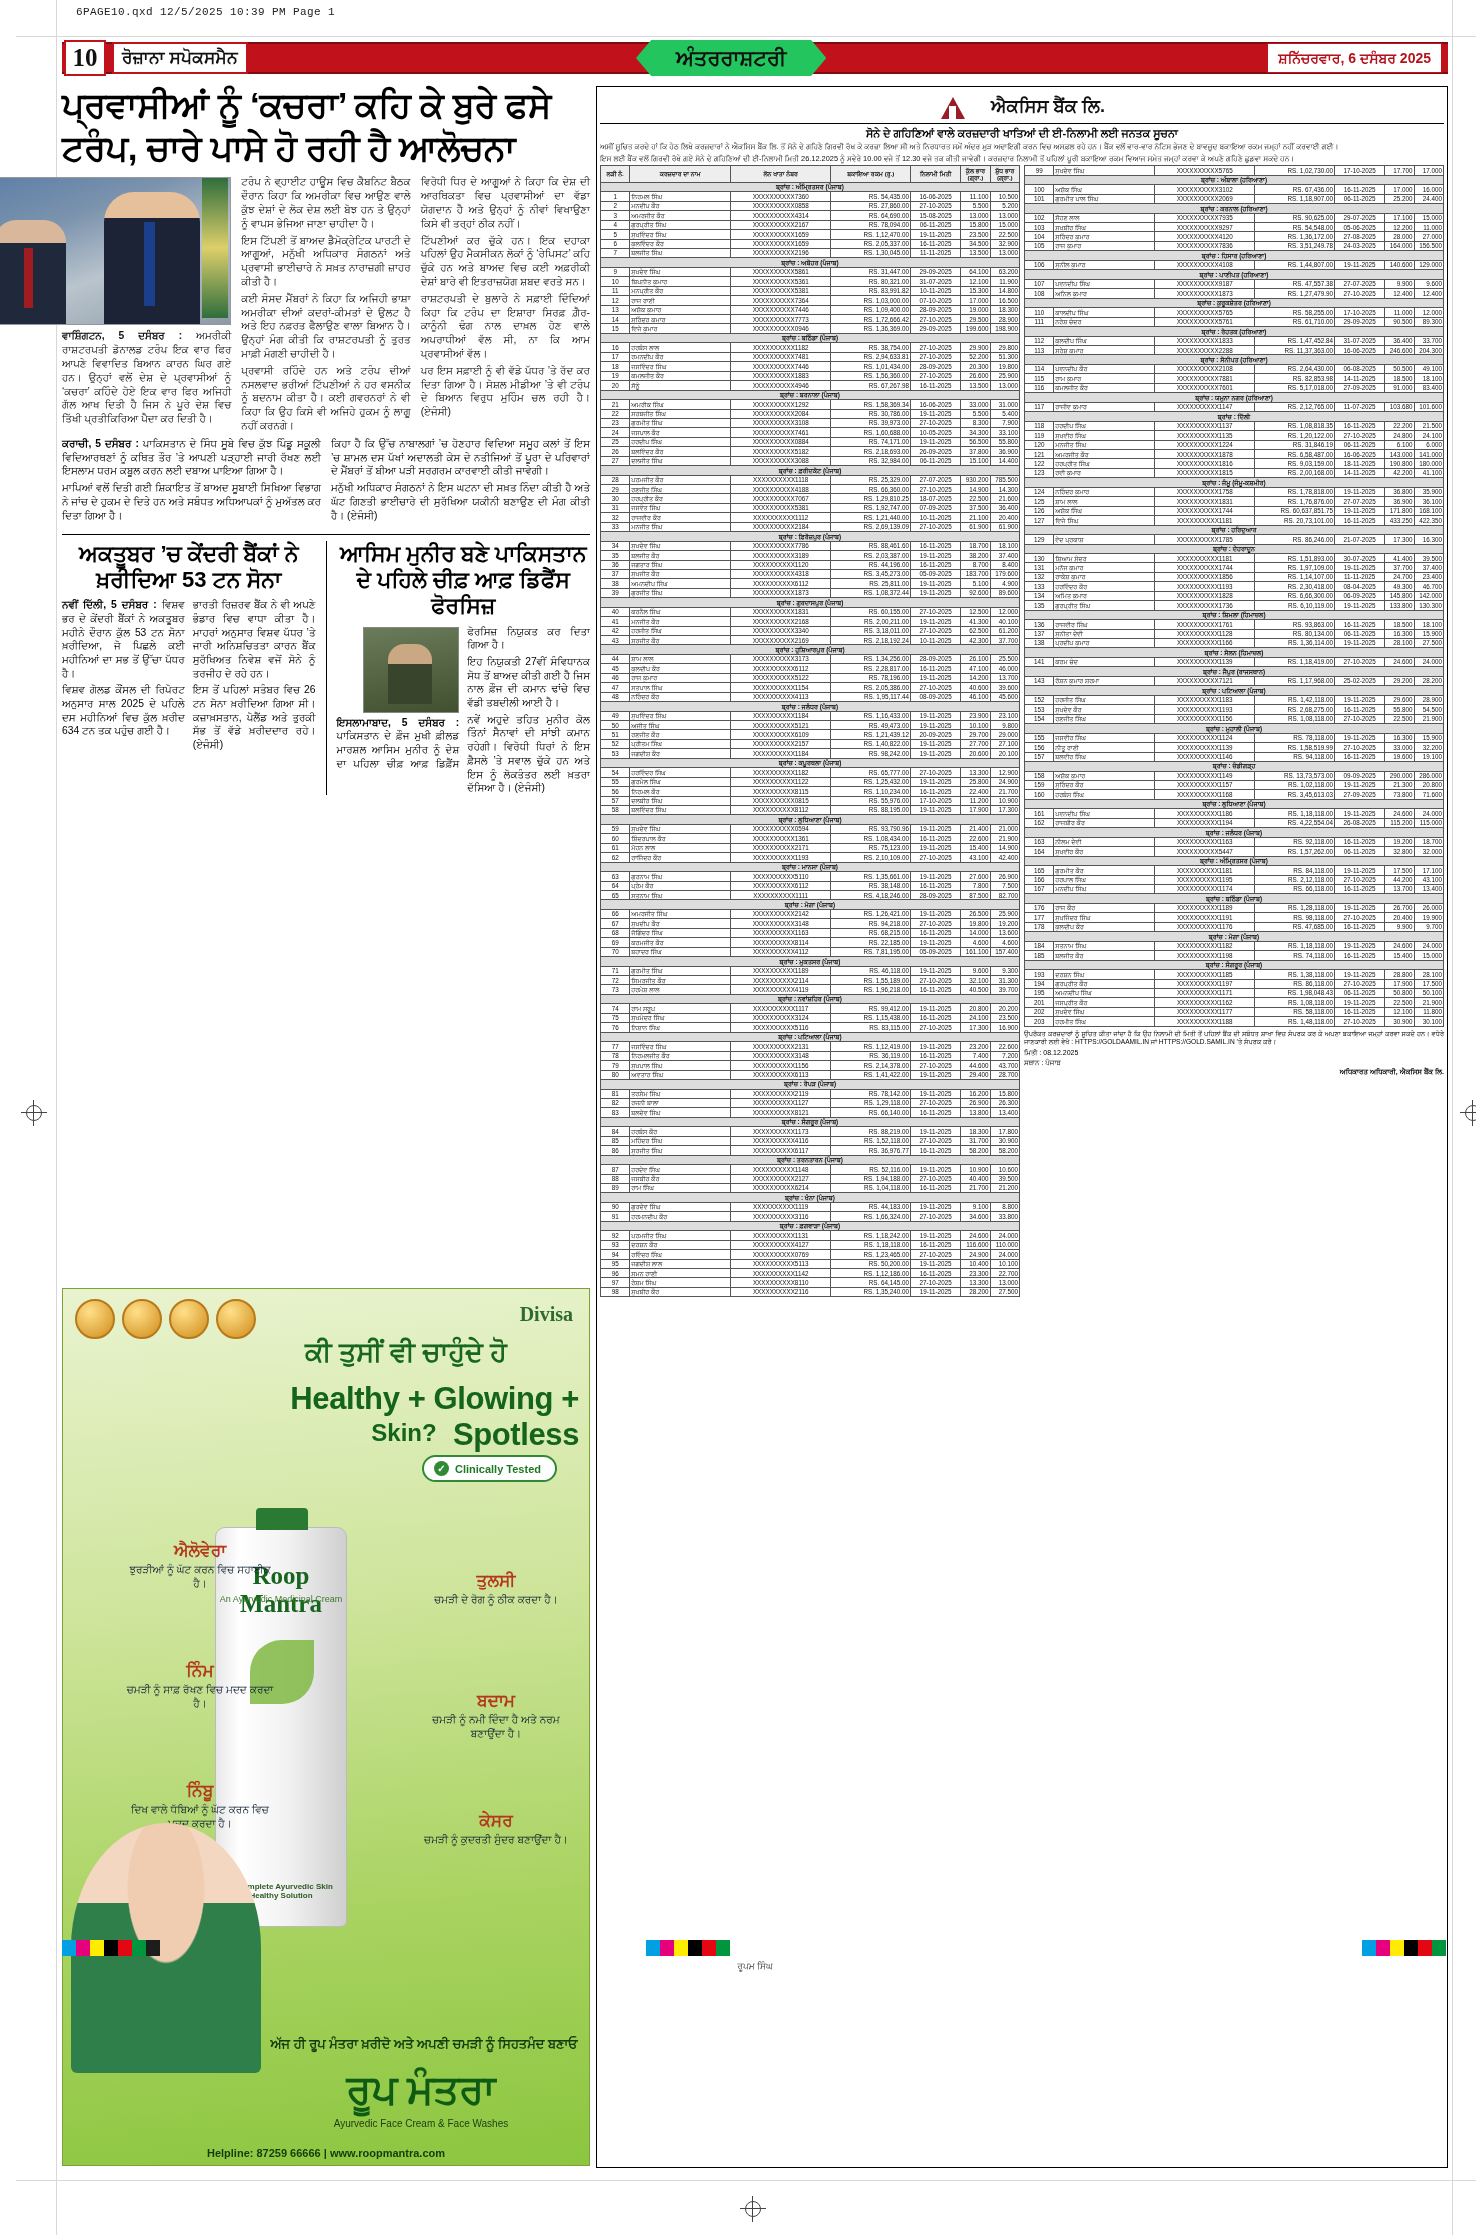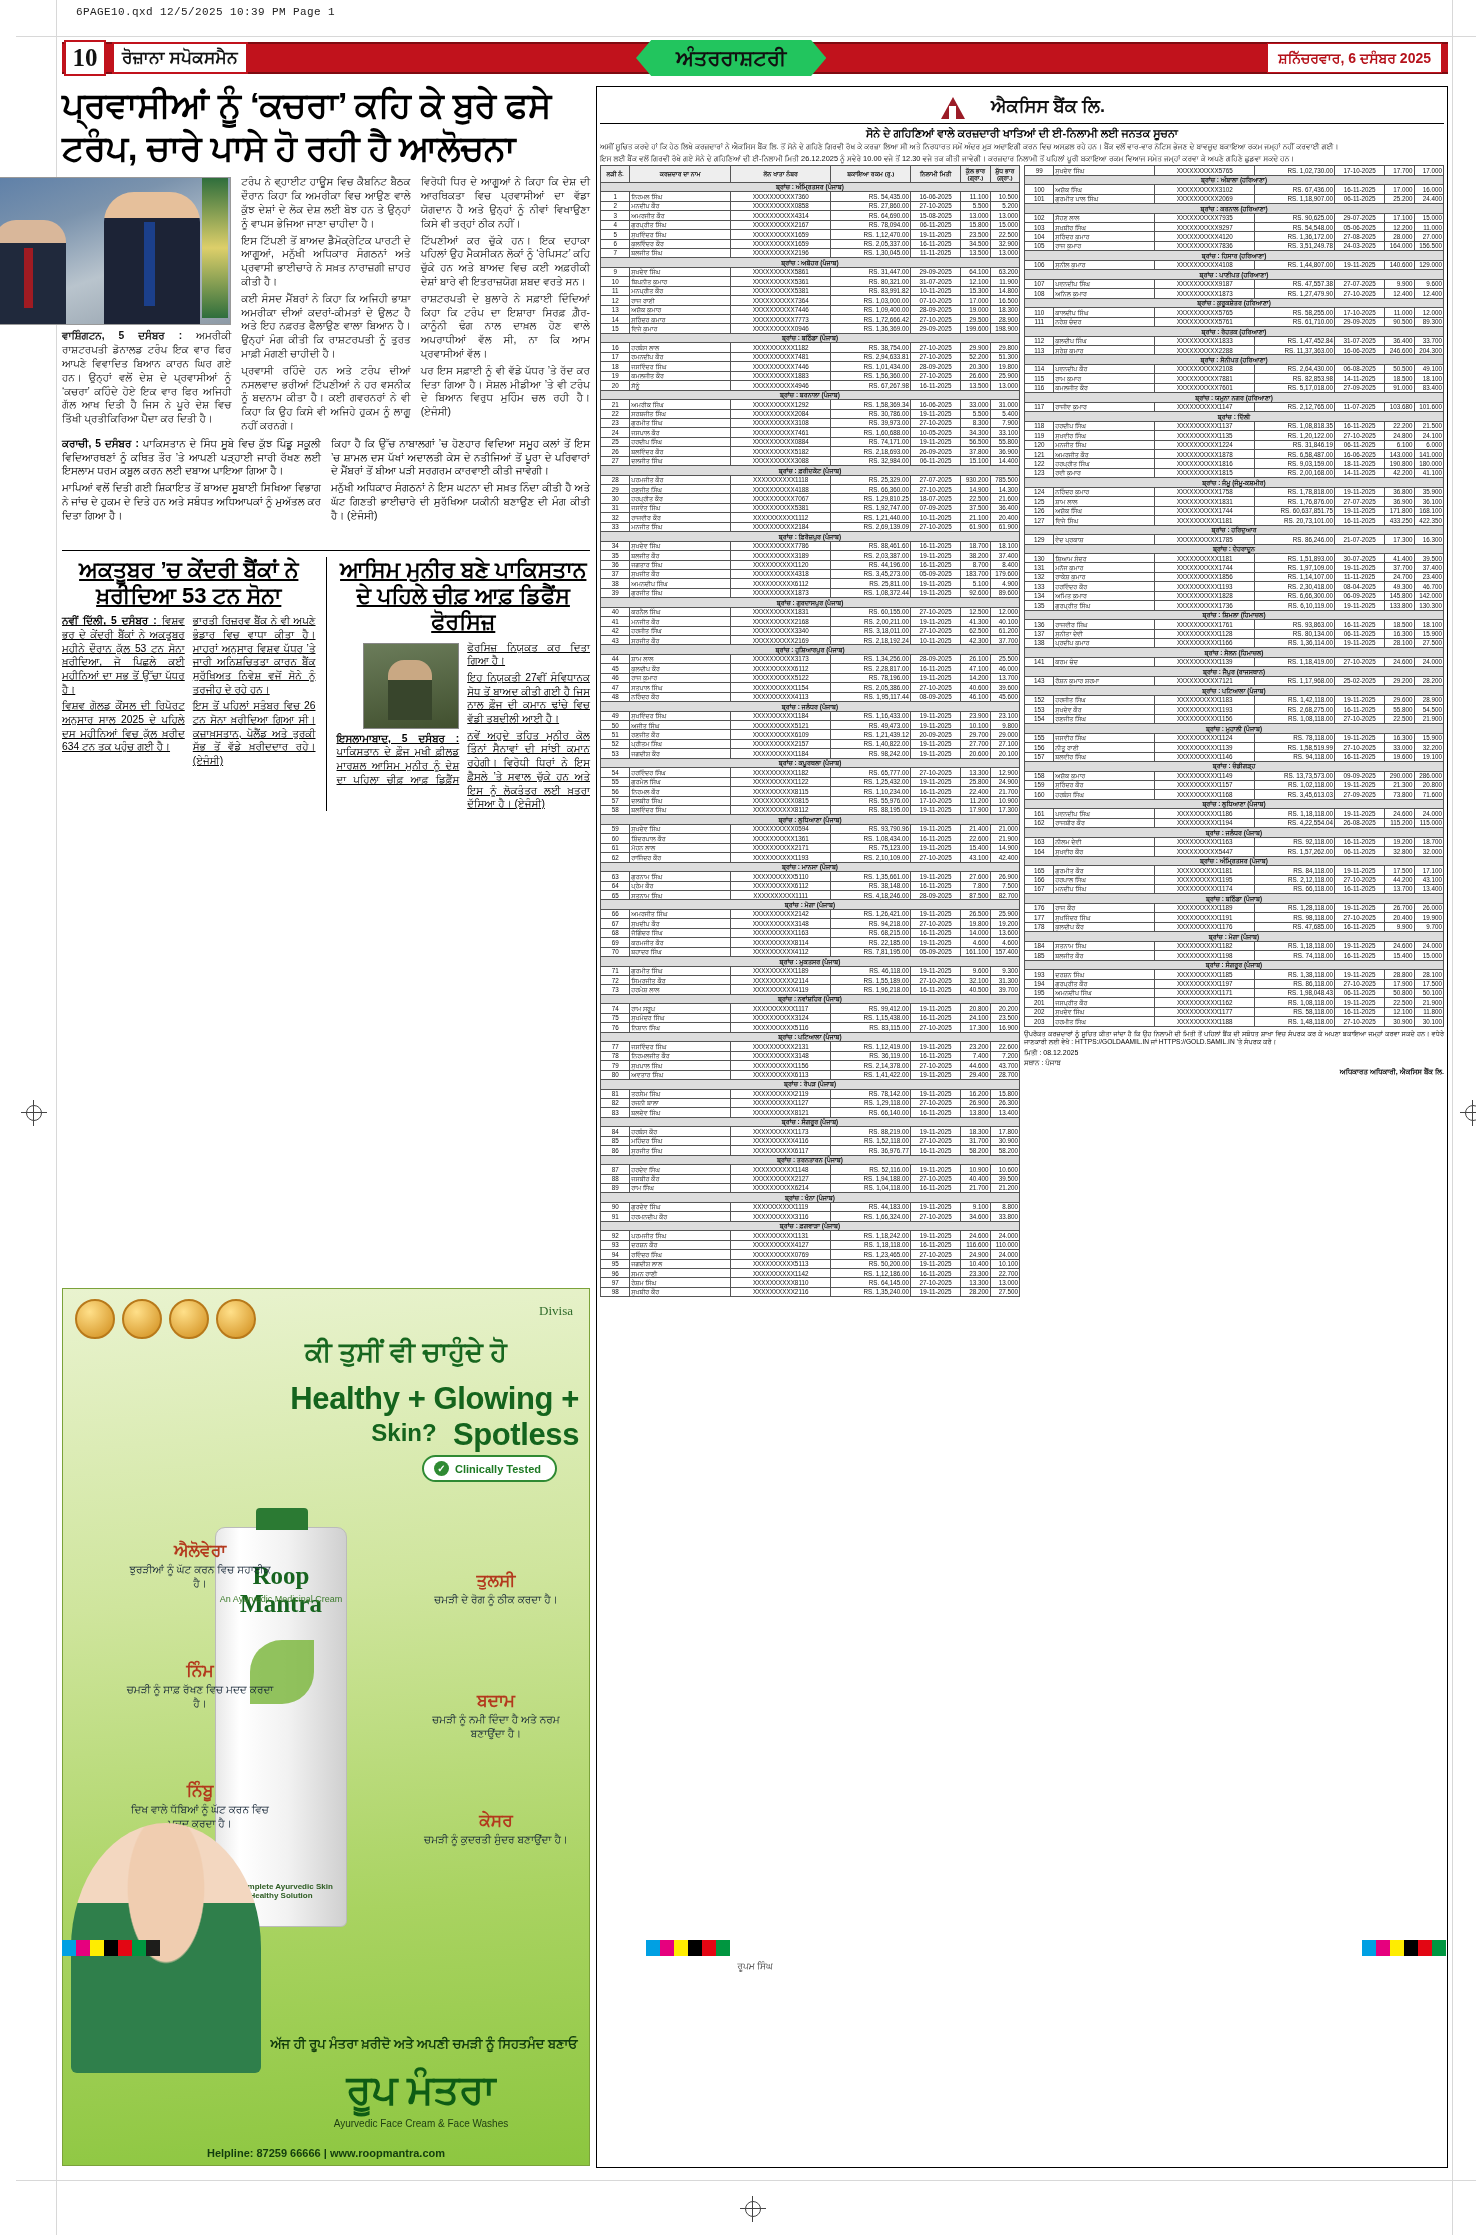--- a/index.html
+++ b/index.html
@@ -93,41 +93,41 @@
   .photo .flag { position:absolute; right:2px; top:0; width:26px; height:140px;
      background:linear-gradient(180deg,#2f6e3c,#ddcf6a,#2f6e3c);}
 
   .sub-head {
     font-size:16px; font-weight:bold; line-height:1.25; text-align:center;
     color:#000; border-top:1px solid #000; padding-top:5px; margin-top:5px;
   }
   .mini-cols { column-count:2; column-gap:10px; margin-top:4px; }
   .mini-cols p { margin:0 0 3px 0; font-size:10.3px; line-height:1.34; text-align:justify; }
 
-  .two-up { display:flex; gap:10px; margin-top:24px; border-top:1px solid #000; padding-top:6px;text-decoration:underline;}
+  .two-up { display:flex; gap:10px; margin-top:8px; border-top:1px solid #000; padding-top:6px;}
   .two-up > div { flex:1; }
   .two-up .divider { flex:0 0 1px; background:#000; }
   .bighead2 { font-size:22px; font-weight:bold; line-height:1.2; text-align:center; color:#000;}
   .colbody { column-count:2; column-gap:8px; margin-top:5px; }
   .colbody p { margin:0 0 3px 0; font-size:10.3px; line-height:1.33; text-align:justify;}
   .genphoto { width:96px; height:86px; float:right; margin:2px 0 3px 6px;
     background:linear-gradient(170deg,#6b7c5a,#41502f); border:1px solid #888; position:relative;}
   .genphoto:after{content:"";position:absolute;left:24px;top:16px;width:44px;height:60px;
     background:linear-gradient(180deg,#c9a883 0 34%,#38452c 34% 100%);border-radius:16px 16px 0 0;}
 
   
   .ad {
     position:absolute; left:46px; top:1288px; width:528px; height:878px;
     background:linear-gradient(175deg,#e9f3cf 0%,#cfe59d 35%,#a9d361 70%,#8cc63f 100%);
     border:1px solid #7ba23a; overflow:hidden;
   }
   .ad-logos { position:absolute; left:12px; top:10px; display:flex; gap:7px; }
   .ad-logos i { display:block; width:40px; height:40px; border-radius:50%;
     background:radial-gradient(circle at 35% 30%,#ffe08a,#d08b19); border:2px solid #b8791a;}
-  .ad-brand-tr { position:absolute; right:16px; top:14px; font-size:13px; font-weight:normal;
+  .ad-brand-tr { position:absolute; right:16px; top:14px; font-size:20px; font-weight:bold;
     color:#2f6b2a; font-family:"Liberation Serif", serif;}
   .ad-q { position:absolute; right:18px; top:48px; width:330px; text-align:center;
     font-size:27px; font-weight:bold; color:#17671f; }
   .ad-h1 { position:absolute; right:10px; top:92px; width:350px; text-align:right;
     font-size:31px; font-weight:bold; color:#14641d; letter-spacing:-.4px;}
   .ad-h2 { position:absolute; right:10px; top:130px; width:350px; text-align:center;
     font-size:24px; font-weight:bold; color:#14641d;}
   .ad-badge { position:absolute; right:32px; top:166px; background:#fff; border:2px solid #2f8a33;
     border-radius:16px; padding:4px 14px 4px 10px; color:#1d7a23; font-size:11px; font-weight:bold;
     display:flex; align-items:center; gap:6px;}

